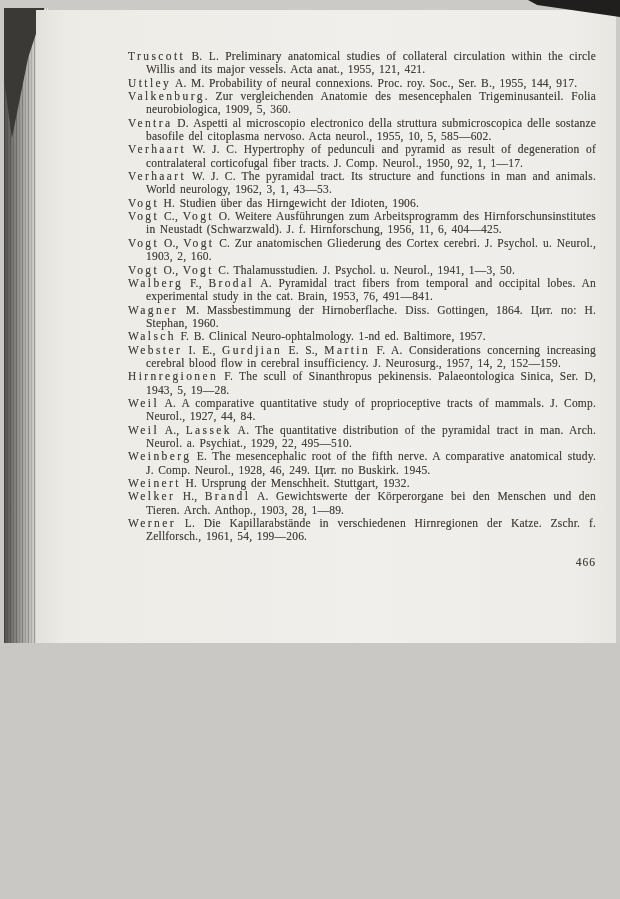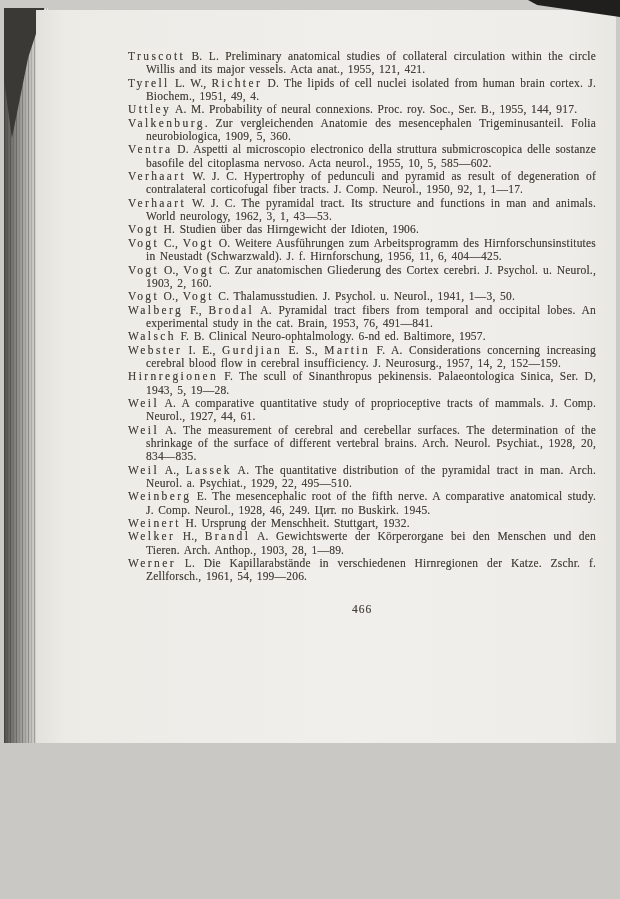--- a/index.html
+++ b/index.html
@@ -2,21 +2,21 @@
 <html><head>
 <meta charset="utf-8">
 <style>
   html,body{margin:0;padding:0;}
   body{
     width:620px;height:899px;
     background:#c9c8c5;
     font-family:"Liberation Serif","DejaVu Serif",serif;
     overflow:hidden;
   }
-  .scene{position:relative;width:620px;height:743px;overflow:hidden;background:#cbcac7;}
+  .scene{position:relative;width:620px;height:643px;overflow:hidden;background:#cbcac7;}
 
   
   .book-edge-left{
     position:absolute;left:4px;top:8px;width:44px;height:842px;
     background:
       repeating-linear-gradient(90deg, rgba(35,34,32,.28) 0 1px, rgba(0,0,0,0) 1px 3px, rgba(35,34,32,.14) 3px 4px, rgba(0,0,0,0) 4px 6px),
       linear-gradient(90deg,#4f4e4b 0%,#7d7c78 22%,#a8a7a3 45%,#cfcec9 70%,#e4e2de 88%,#edebe7 100%);
   }
   
   .cover-wedge-tl{
@@ -55,49 +55,48 @@
     position:absolute;left:92px;top:40px;width:468px;
     color:#45413a;
     font-size:11.5px;line-height:13.35px;
     letter-spacing:.2px;word-spacing:1.4px;
     text-align:justify;
     text-shadow:0 0 .5px rgba(69,65,58,.55);
   }
   .ref{margin:0;padding-left:18px;text-indent:-18px;}
   .au{letter-spacing:2.4px;}
   .page-number{
-    margin-top:19px;padding-left:0;text-indent:0;text-align:center;
+    margin-top:12px;padding-left:0;text-indent:0;text-align:right;
     letter-spacing:1px;
   }
 </style>
 </head>
 <body>
 
 <div class="scene">
   <div class="book-edge-left"></div>
   <div class="cover-wedge-tl"></div>
   <div class="page">
     <div class="text-block">
         <p class="ref"><span class="au">Truscott</span><span class="tx"> B. L. Preliminary anatomical studies of collateral circulation within the circle Willis and its major vessels. Acta anat., 1955, 121, 421.</span></p>
-        <p class="ref"><span class="au">Tyrell</span><span class="tx"> L. W., </span><span class="au">Richter</span><span class="tx"> D. The lipids of cell nuclei isolated from human brain cortex. J. Biochem., 1951, 49, 4.</span></p>
         <p class="ref"><span class="au">Uttley</span><span class="tx"> A. M. Probability of neural connexions. Proc. roy. Soc., Ser. B., 1955, 144, 917.</span></p>
         <p class="ref"><span class="au">Valkenburg</span><span class="tx">. Zur vergleichenden Anatomie des mesencephalen Trigeminusanteil. Folia neurobiologica, 1909, 5, 360.</span></p>
         <p class="ref"><span class="au">Ventra</span><span class="tx"> D. Aspetti al microscopio electronico della struttura submicroscopica delle sostanze basofile del citoplasma nervoso. Acta neurol., 1955, 10, 5, 585—602.</span></p>
         <p class="ref"><span class="au">Verhaart</span><span class="tx"> W. J. C. Hypertrophy of pedunculi and pyramid as result of degeneration of contralateral corticofugal fiber tracts. J. Comp. Neurol., 1950, 92, 1, 1—17.</span></p>
         <p class="ref"><span class="au">Verhaart</span><span class="tx"> W. J. C. The pyramidal tract. Its structure and functions in man and animals. World neurology, 1962, 3, 1, 43—53.</span></p>
         <p class="ref"><span class="au">Vogt</span><span class="tx"> H. Studien über das Hirngewicht der Idioten, 1906.</span></p>
         <p class="ref"><span class="au">Vogt</span><span class="tx"> C., </span><span class="au">Vogt</span><span class="tx"> O. Weitere Ausführungen zum Arbeitsprogramm des Hirnforschunsinstitutes in Neustadt (Schwarzwald). J. f. Hirnforschung, 1956, 11, 6, 404—425.</span></p>
         <p class="ref"><span class="au">Vogt</span><span class="tx"> O., </span><span class="au">Vogt</span><span class="tx"> C. Zur anatomischen Gliederung des Cortex cerebri. J. Psychol. u. Neurol., 1903, 2, 160.</span></p>
         <p class="ref"><span class="au">Vogt</span><span class="tx"> O., </span><span class="au">Vogt</span><span class="tx"> C. Thalamusstudien. J. Psychol. u. Neurol., 1941, 1—3, 50.</span></p>
         <p class="ref"><span class="au">Walberg</span><span class="tx"> F., </span><span class="au">Brodal</span><span class="tx"> A. Pyramidal tract fibers from temporal and occipital lobes. An experimental study in the cat. Brain, 1953, 76, 491—841.</span></p>
-        <p class="ref"><span class="au">Walsch</span><span class="tx"> F. B. Clinical Neuro-ophtalmology. 6-nd ed. Baltimore, 1957.</span></p>
+        <p class="ref"><span class="au">Wagner</span><span class="tx"> M. Massbestimmung der Hirnoberflache. Diss. Gottingen, 1864. Цит. по: H. Stephan, 1960.</span></p>
+        <p class="ref"><span class="au">Walsch</span><span class="tx"> F. B. Clinical Neuro-ophtalmology. 1-nd ed. Baltimore, 1957.</span></p>
         <p class="ref"><span class="au">Webster</span><span class="tx"> I. E., </span><span class="au">Gurdjian</span><span class="tx"> E. S., </span><span class="au">Martin</span><span class="tx"> F. A. Considerations concerning increasing cerebral blood flow in cerebral insufficiency. J. Neurosurg., 1957, 14, 2, 152—159.</span></p>
         <p class="ref"><span class="au">Hirnregionen</span><span class="tx"> F. The scull of Sinanthropus pekinensis. Palaeontologica Sinica, Ser. D, 1943, 5, 19—28.</span></p>
-        <p class="ref"><span class="au">Weil</span><span class="tx"> A. A comparative quantitative study of proprioceptive tracts of mammals. J. Comp. Neurol., 1927, 44, 61.</span></p>
-        <p class="ref"><span class="au">Weil</span><span class="tx"> A. The measurement of cerebral and cerebellar surfaces. The determination of the shrinkage of the surface of different vertebral brains. Arch. Neurol. Psychiat., 1928, 20, 834—835.</span></p>
+        <p class="ref"><span class="au">Weil</span><span class="tx"> A. A comparative quantitative study of proprioceptive tracts of mammals. J. Comp. Neurol., 1927, 44, 84.</span></p>
         <p class="ref"><span class="au">Weil</span><span class="tx"> A., </span><span class="au">Lassek</span><span class="tx"> A. The quantitative distribution of the pyramidal tract in man. Arch. Neurol. a. Psychiat., 1929, 22, 495—510.</span></p>
         <p class="ref"><span class="au">Weinberg</span><span class="tx"> E. The mesencephalic root of the fifth nerve. A comparative anatomical study. J. Comp. Neurol., 1928, 46, 249. Цит. по Buskirk. 1945.</span></p>
         <p class="ref"><span class="au">Weinert</span><span class="tx"> H. Ursprung der Menschheit. Stuttgart, 1932.</span></p>
         <p class="ref"><span class="au">Welker</span><span class="tx"> H., </span><span class="au">Brandl</span><span class="tx"> A. Gewichtswerte der Körperorgane bei den Menschen und den Tieren. Arch. Anthop., 1903, 28, 1—89.</span></p>
         <p class="ref"><span class="au">Werner</span><span class="tx"> L. Die Kapillarabstände in verschiedenen Hirnregionen der Katze. Zschr. f. Zellforsch., 1961, 54, 199—206.</span></p>
         <p class="ref page-number">466</p>
       </div>
   </div>
   <div class="cover-wedge-tr"></div>
   <div class="below-book"></div>

